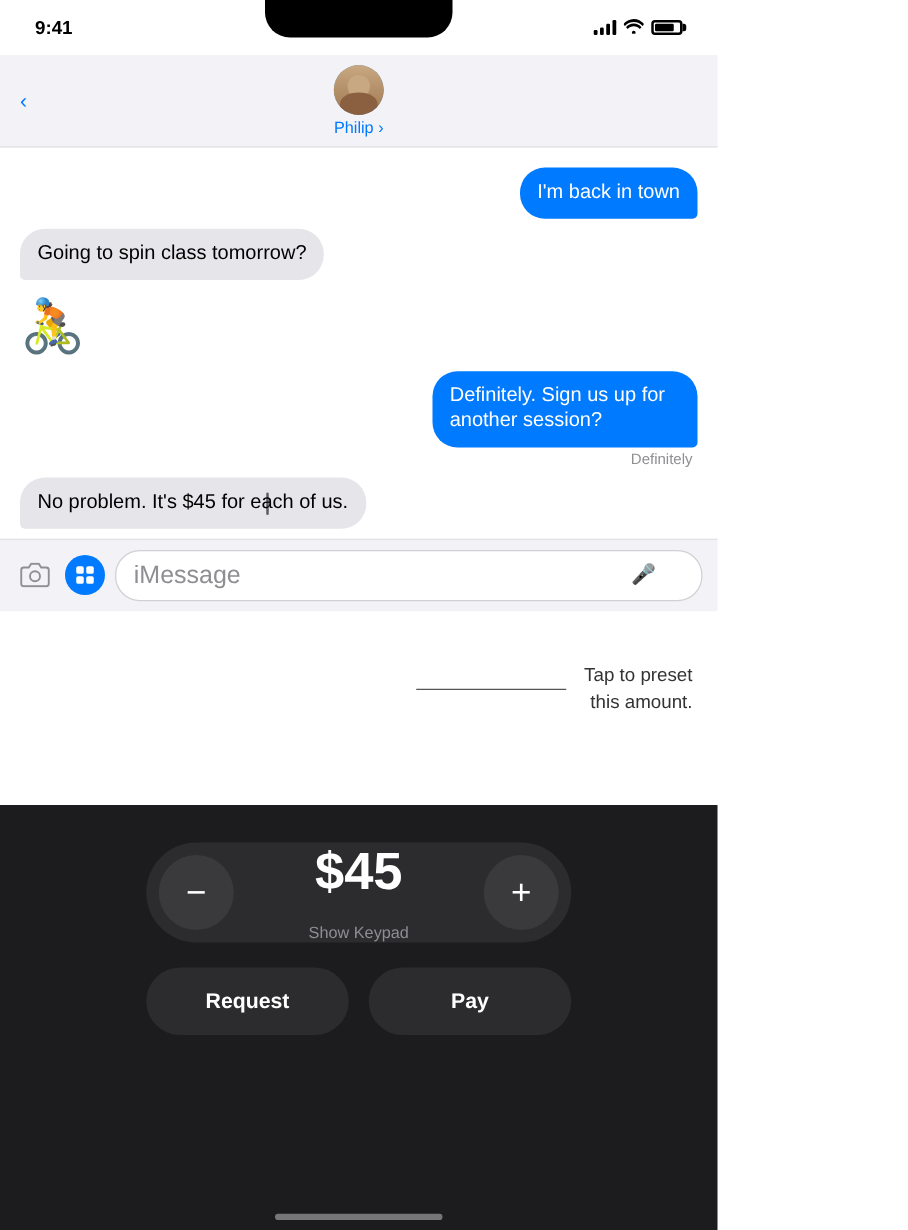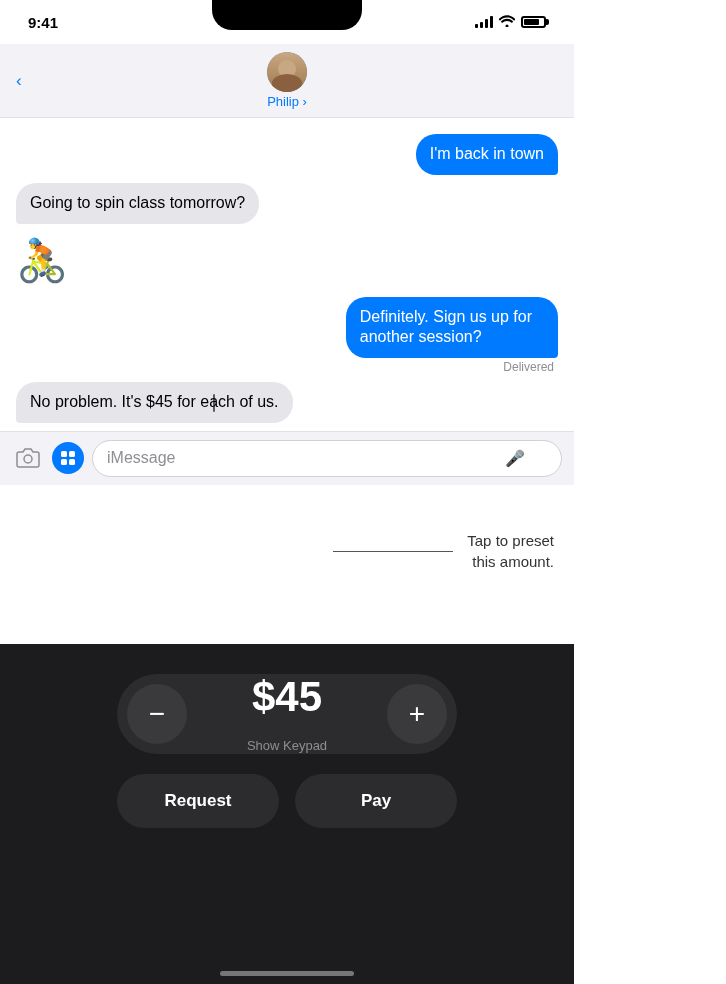--- a/index.html
+++ b/index.html
@@ -428,21 +428,21 @@
       </div>
 
       <div class="message-row incoming">
         <span class="emoji-row">🚴</span>
       </div>
 
       <div style="display:flex;flex-direction:column;align-items:flex-end;">
         <div class="message-row outgoing">
           <div class="bubble blue">Definitely. Sign us up for another session?</div>
         </div>
-        <div class="delivered-label">Delivered</div>
+        <div class="delivered-label">Definitely</div>
       </div>
 
       <div class="message-row incoming">
         <div class="bubble gray" style="position:relative;">
           <span>No problem. It's $45 for each of us.</span>
           
           <span style="position:absolute;right:28%;top:50%;transform:translateY(-50%);width:2px;height:18px;background:#000;display:block;border-radius:1px;opacity:0.6;"></span>
         </div>
       </div>
 
@@ -457,21 +457,21 @@
       </div>
       <div class="input-icon" style="background:#007aff;border-radius:50%;width:32px;height:32px;">
         <svg width="18" height="18" viewBox="0 0 18 18" fill="none">
           <rect x="2" y="2" width="6" height="6" rx="1.5" fill="#fff"></rect>
           <rect x="10" y="2" width="6" height="6" rx="1.5" fill="#fff"></rect>
           <rect x="2" y="10" width="6" height="6" rx="1.5" fill="#fff"></rect>
           <rect x="10" y="10" width="6" height="6" rx="1.5" fill="#fff"></rect>
         </svg>
       </div>
       <div class="input-field">
-        <span style="color:#8e8e93;font-size:16px;">iMessage</span>
+        <span style="color:#8e8e93;font-size:20px;">iMessage</span>
         <span class="mic-icon">🎤</span>
       </div>
     </div>
 
   </div>
 
   <div class="payment-section">
 
     <div class="amount-control">
       <div class="amount-btn">

